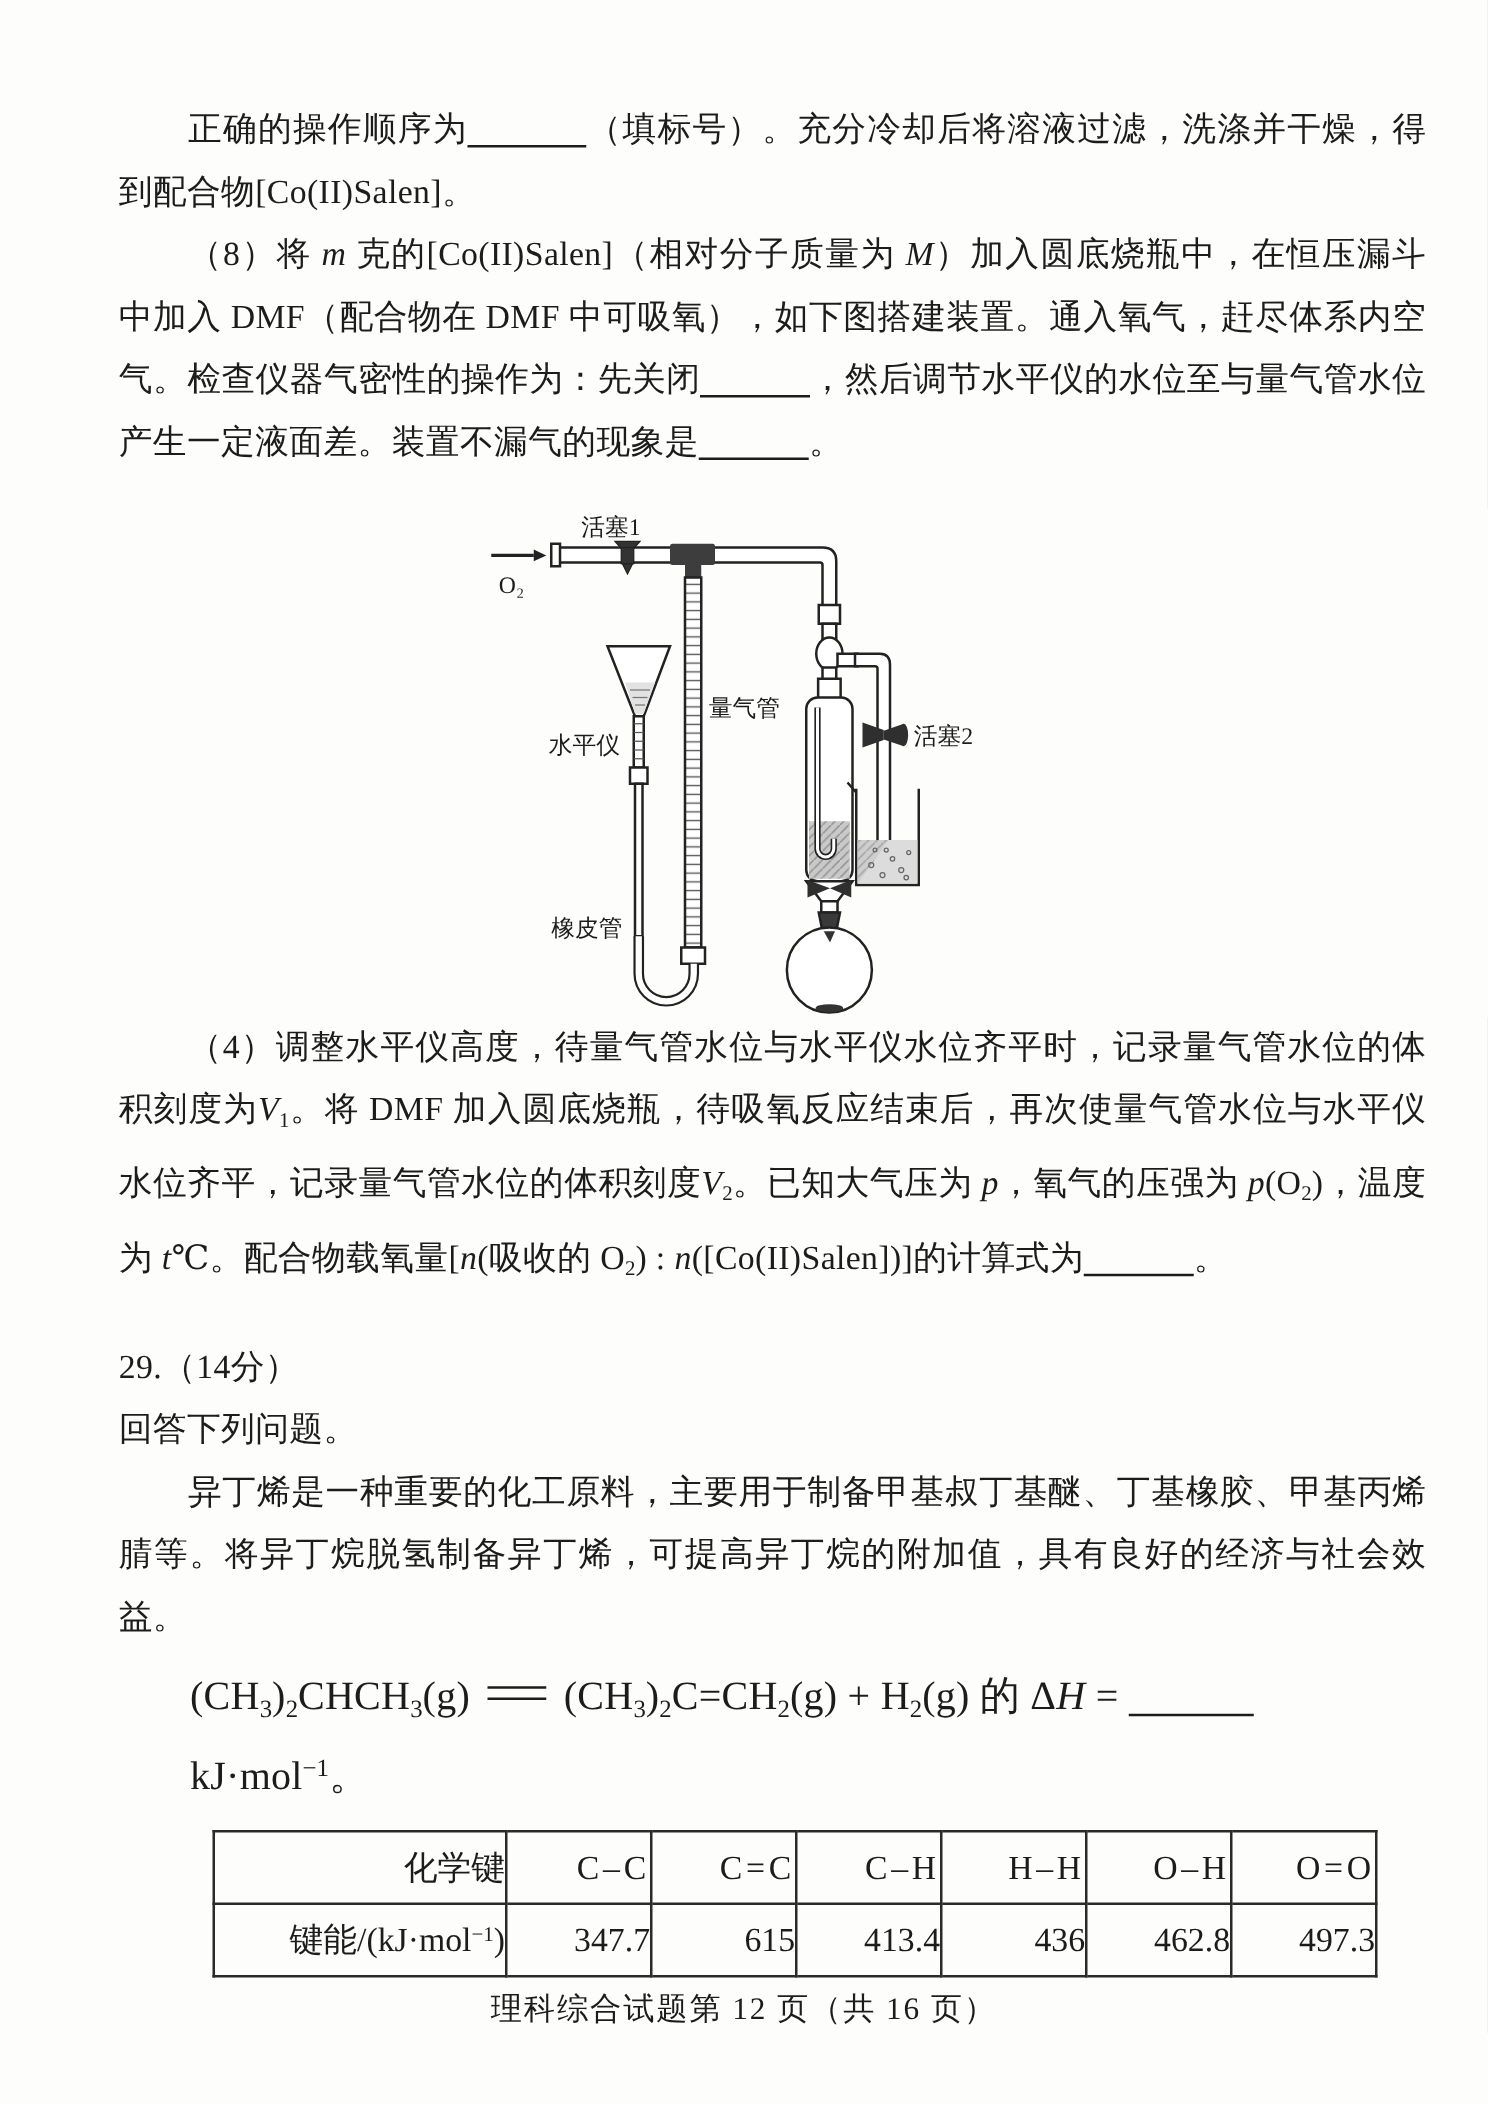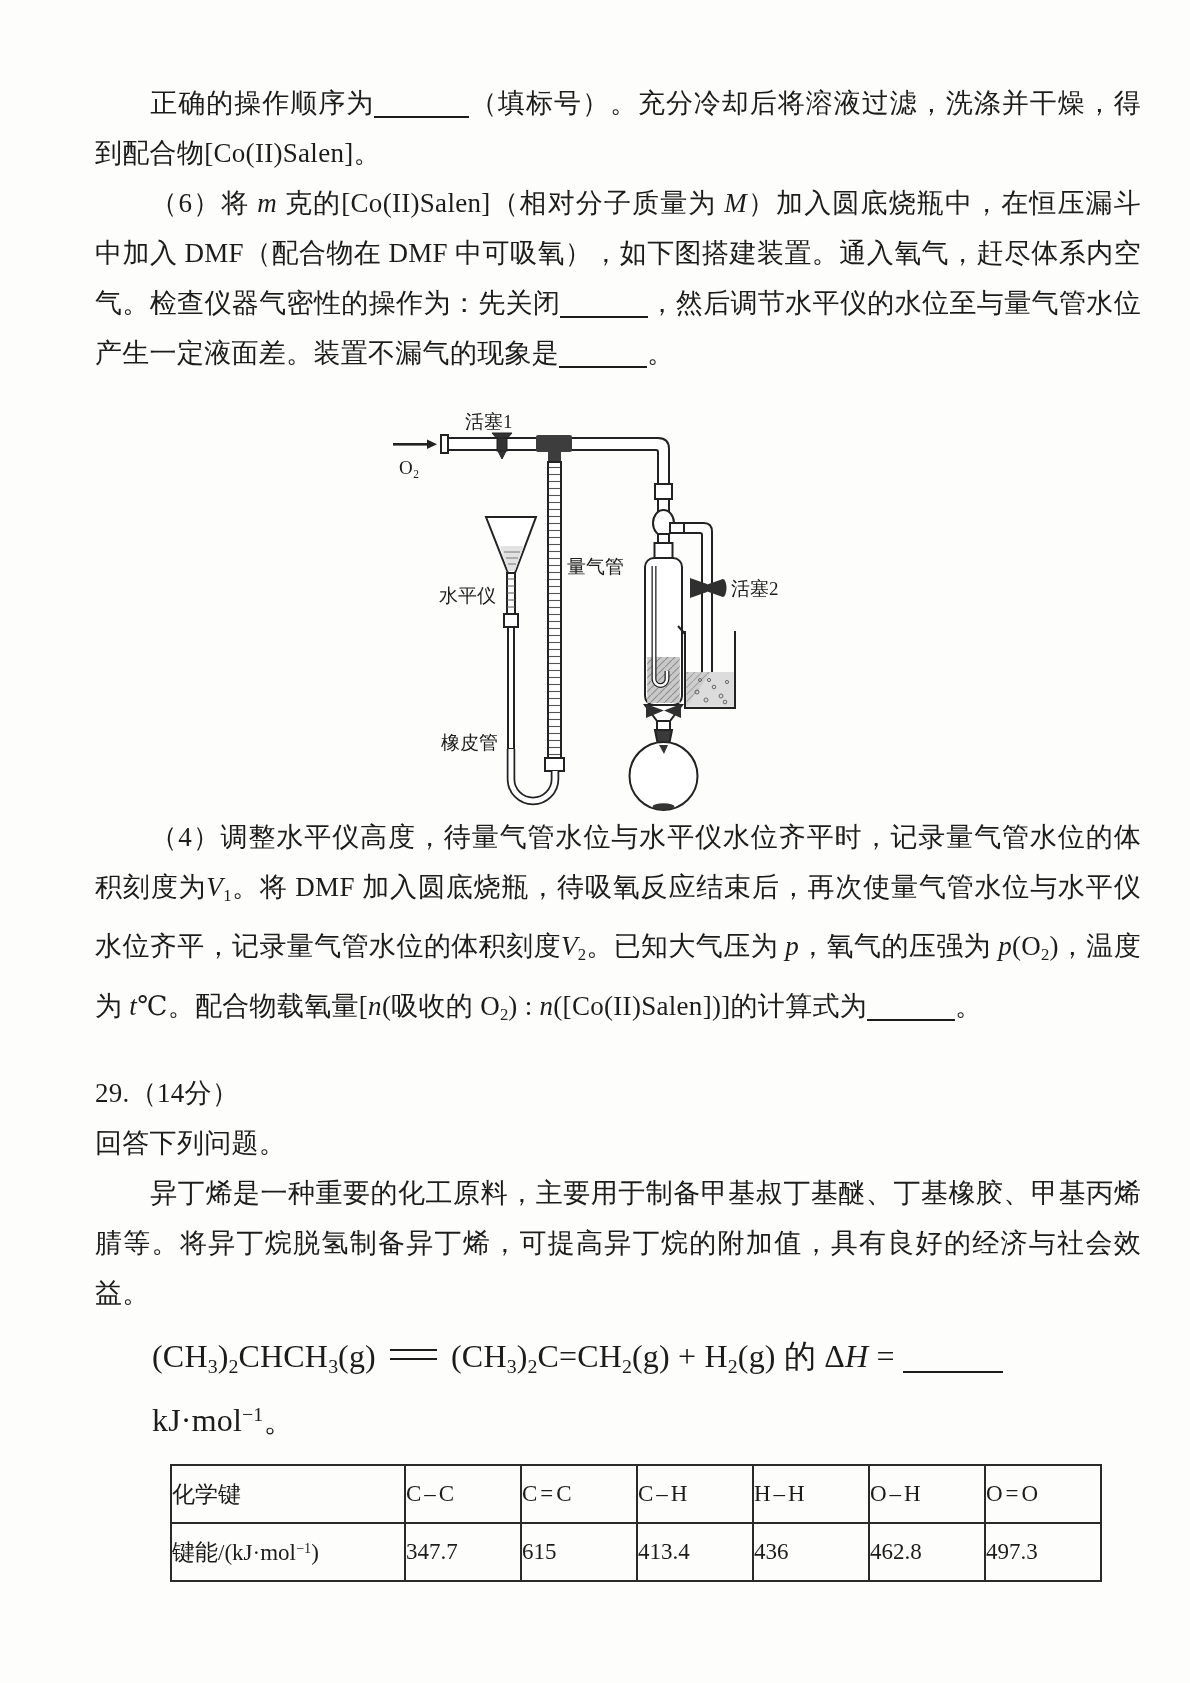--- a/index.html
+++ b/index.html
@@ -16,36 +16,36 @@
   .blank{display:inline-block;border-bottom:2px solid #1c1c1c;height:1em;vertical-align:-6px;}
   .i{font-style:italic;}
   .sub{font-size:0.62em;vertical-align:-0.32em;letter-spacing:0;}
   .sup{font-size:0.62em;vertical-align:0.5em;letter-spacing:0;}
   .eqsign{display:inline-block;width:47px;height:11px;box-sizing:border-box;
     border-top:2.5px solid #1c1c1c;border-bottom:2.5px solid #1c1c1c;margin:0 14px;vertical-align:7px;}
   .apparatus{display:block;width:440px;height:432px;margin:2px 0 0 262px;}
   .apparatus text{font-family:"Liberation Serif","DejaVu Serif",serif;}
   .equation{font-size:32px;line-height:48px;margin:14px 0 0 57px;letter-spacing:0.2px;}
   .bond-table{border-collapse:collapse;margin:20px 0 0 75px;table-layout:fixed;}
-  .bond-table th,.bond-table td{border:2.4px solid #2a2a2a;text-align:left;vertical-align:middle;
-    font-size:23px;font-weight:normal;height:56px;padding:0;}
+  .bond-table th,.bond-table td{border:2.4px solid #2a2a2a;text-align:right;vertical-align:middle;
+    font-size:27px;font-weight:normal;height:56px;padding:0;}
   .col-label{width:232px;}
   .col-bond{width:114px;}
   .bond-cell{letter-spacing:3px;}
   .footer{position:absolute;left:0;right:0;bottom:60px;text-align:center;font-size:25px;letter-spacing:1.5px;}
 </style>
 </head>
 <body>
 
 <div class="page">
 
   <p class="para indent"><span>正确的操作顺序为</span><span class="blank" style="width: 95px;"></span><span>（填标号）。充分冷却后将溶液过滤，洗涤并干燥，得到配合物[Co(II)Salen]。</span></p>
 
 
-  <p class="para indent"><span>（6）将 </span><span class="i">m</span><span> 克的[Co(II)Salen]（相对分子质量为 </span><span class="i">M</span><span>）加入圆底烧瓶中，在恒压漏斗中加入 DMF（配合物在 DMF 中可吸氧），如下图搭建装置。通入氧气，赶尽体系内空气。检查仪器气密性的操作为：先关闭</span><span class="blank" style="width: 88px;"></span><span>，然后调节水平仪的水位至与量气管水位产生一定液面差。装置不漏气的现象是</span><span class="blank" style="width: 88px;"></span><span>。</span></p>
+  <p class="para indent"><span>（8）将 </span><span class="i">m</span><span> 克的[Co(II)Salen]（相对分子质量为 </span><span class="i">M</span><span>）加入圆底烧瓶中，在恒压漏斗中加入 DMF（配合物在 DMF 中可吸氧），如下图搭建装置。通入氧气，赶尽体系内空气。检查仪器气密性的操作为：先关闭</span><span class="blank" style="width: 88px;"></span><span>，然后调节水平仪的水位至与量气管水位产生一定液面差。装置不漏气的现象是</span><span class="blank" style="width: 88px;"></span><span>。</span></p>
 
   <svg class="apparatus" viewBox="0 0 440 432" xmlns="http://www.w3.org/2000/svg">
     <defs>
       <pattern id="ticks" width="12" height="7" patternUnits="userSpaceOnUse">
         <rect width="12" height="7" fill="#ffffff"></rect>
         <line x1="0" y1="3.5" x2="12" y2="3.5" stroke="#555" stroke-width="1.1"></line>
       </pattern>
       <pattern id="hatch" width="7" height="7" patternUnits="userSpaceOnUse">
         <rect width="7" height="7" fill="#c9c9c9"></rect>
         <path d="M0,7 L7,0" stroke="#8f8f8f" stroke-width="1.2"></path>
@@ -182,14 +182,15 @@
       <td>347.7</td>
       <td>615</td>
       <td>413.4</td>
       <td>436</td>
       <td>462.8</td>
       <td>497.3</td>
     </tr>
   </tbody>
     </table>
 
+  <div class="footer">理科综合试题第 12 页（共 16 页）</div>
 
 </div>
 
 </body></html>

